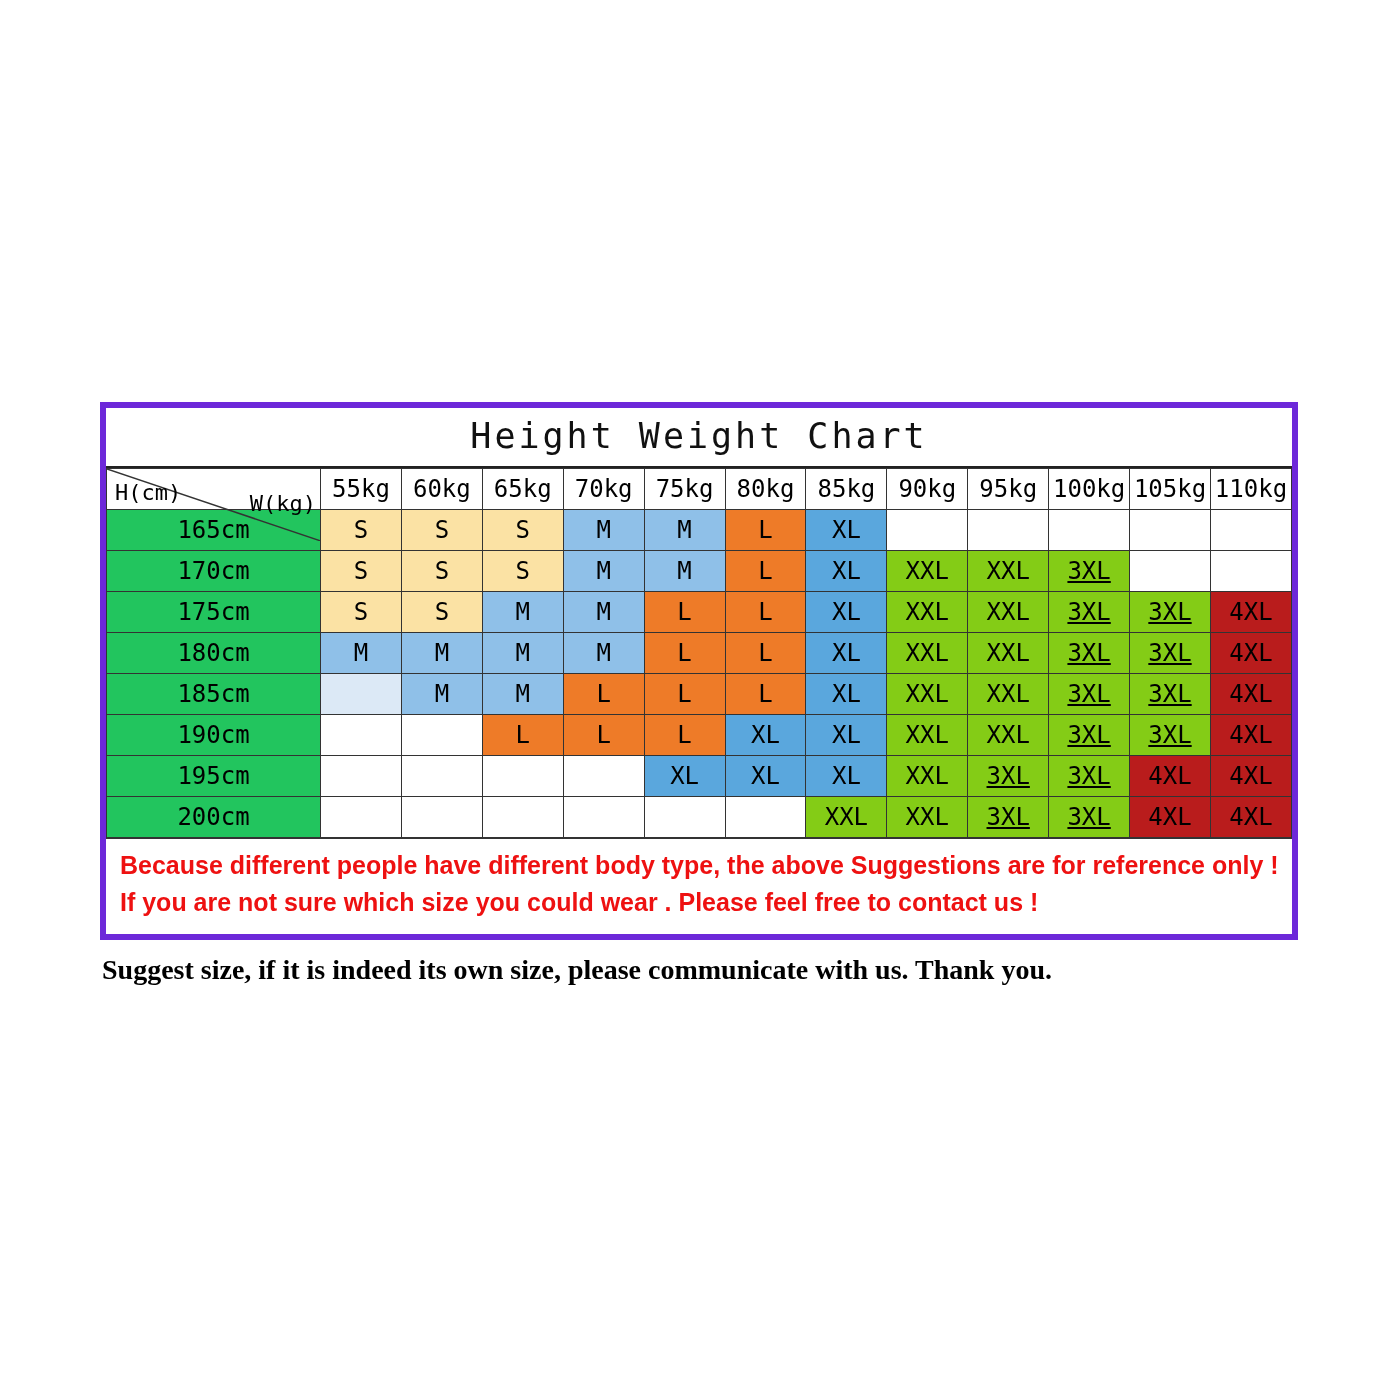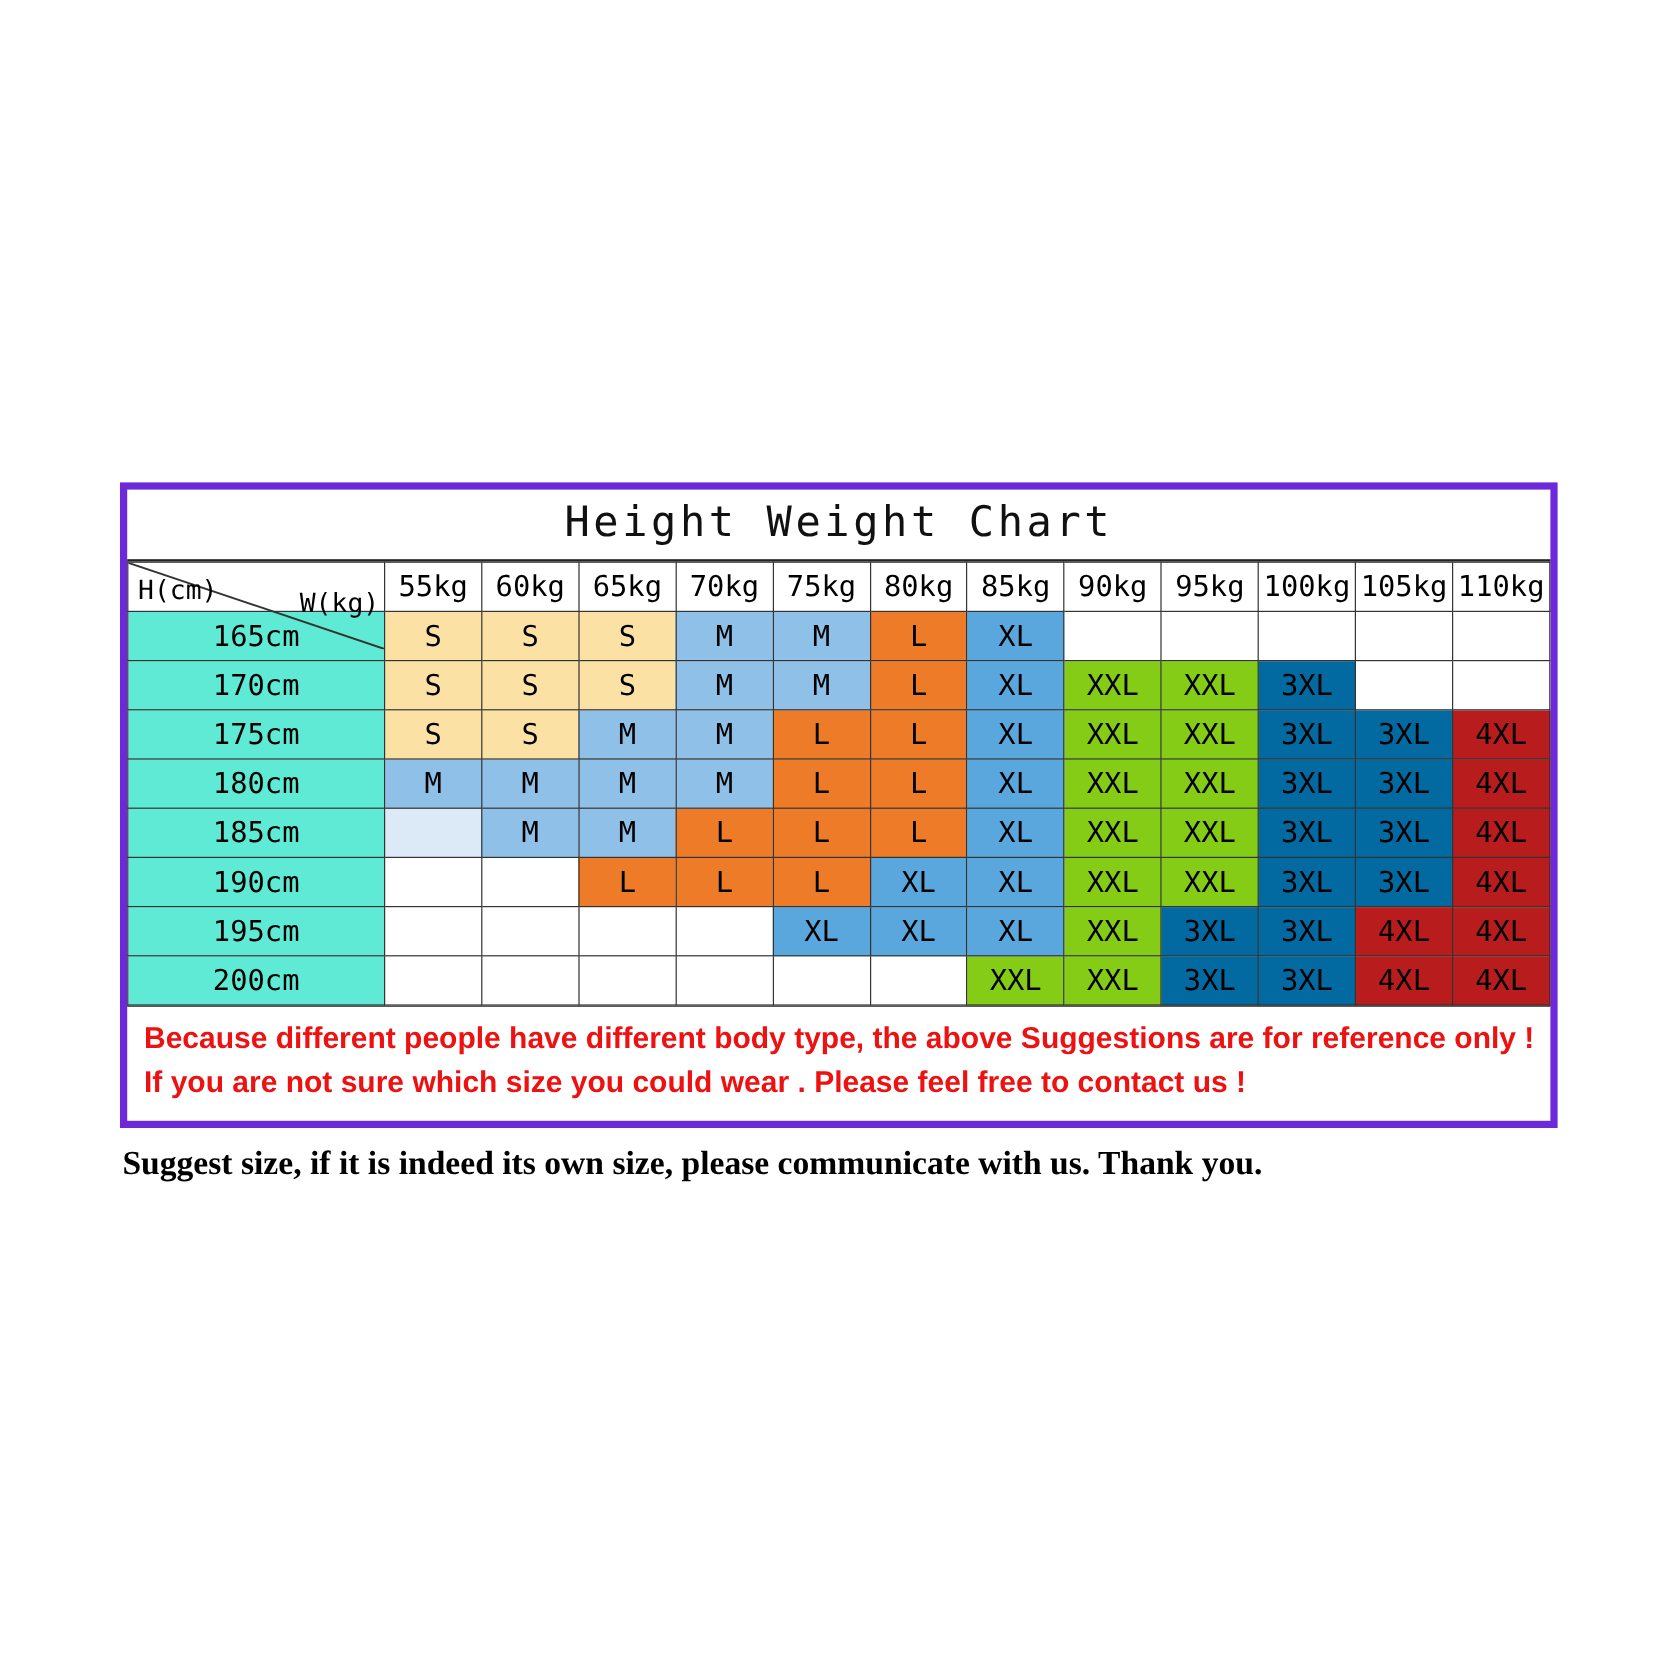--- a/index.html
+++ b/index.html
@@ -74,30 +74,30 @@
     font-family: "DejaVu Sans Mono", monospace;
     font-size: 22px;
   }
   th.whead {
     height: 72px;
     font-size: 25px;
   }
   td.hrow {
     font-size: 25px;
     text-align: center;
-    background: #5eead4;
+    background: #22c55e;
   }
   
   .c-S   { background: #fbe2a4; }
   .c-M   { background: #8fc0e8; }
   .c-Mlt { background: #dce9f6; }
   .c-L   { background: #ee7b28; }
   .c-XL  { background: #5aa7dd; }
   .c-XXL { background: #84cc16; }
-  .c-3XL { background: #0369a1; }
+  .c-3XL { background: #84cc16; text-decoration: underline; }
   .c-4XL { background: #b91c1c; }
   .c-none{ background: #ffffff; }
 
   .note {
     border-top: 1px solid #333;
     padding: 10px 2px 12px 14px;
   }
   .note p {
     margin: 0 0 4px 0;
     color: #ee1111;

